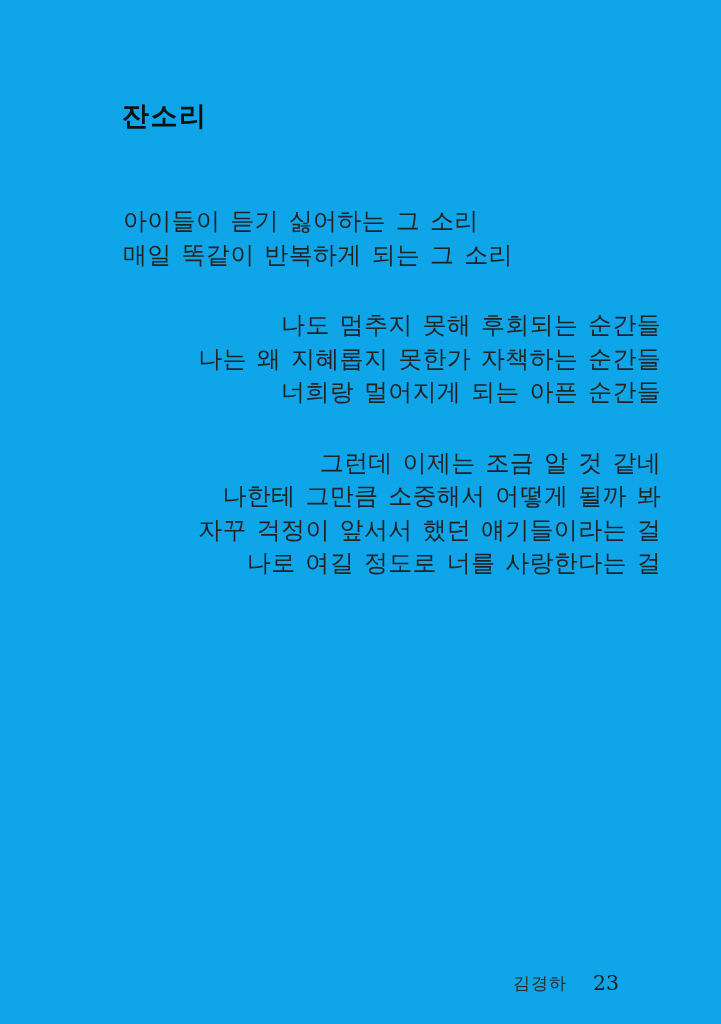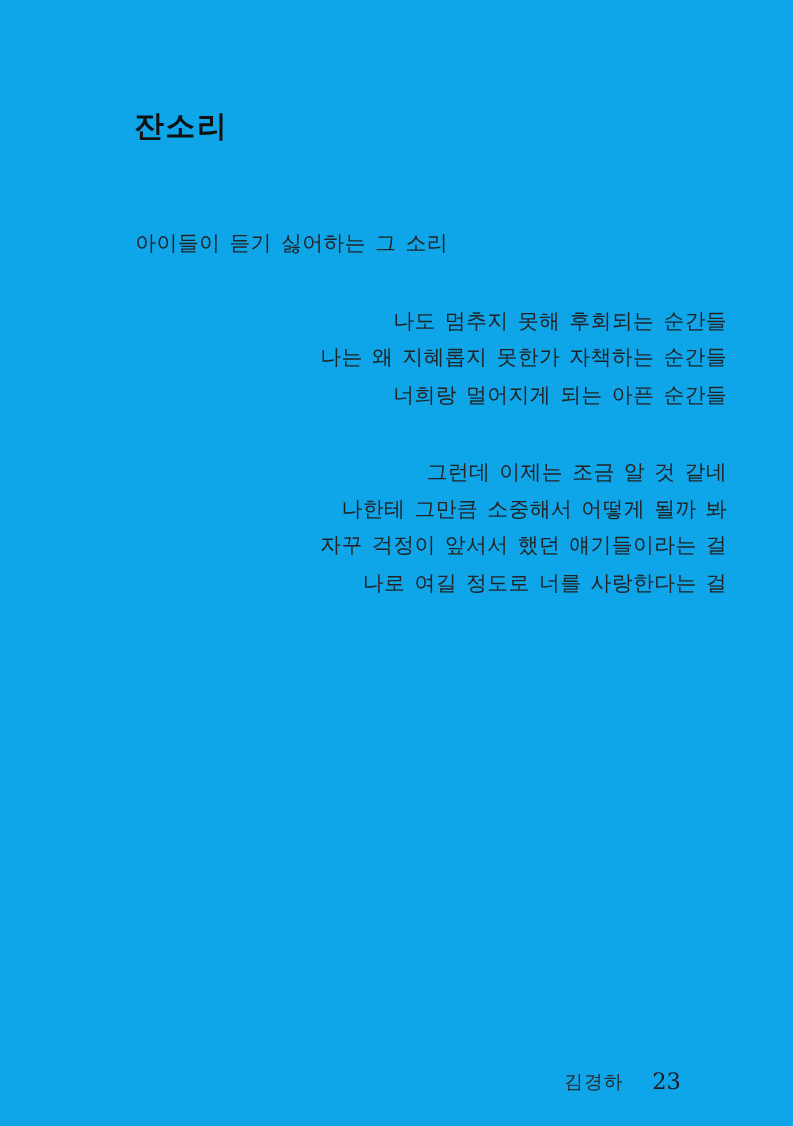--- a/index.html
+++ b/index.html
@@ -37,21 +37,21 @@
   .stanza {
     margin: 0;
     padding: 0;
   }
   .stanza + .stanza {
     margin-top: 37px;
     text-align: right;
   }
   .poem-line {
     margin: 0;
-    font-size: 19px;
+    font-size: 24px;
     line-height: 33.5px;
     letter-spacing: 0.3px;
     word-spacing: 2px;
     color: #232323;
     white-space: nowrap;
   }
   .page-footer {
     position: absolute;
     top: 971px;
     right: 102px;
@@ -74,20 +74,21 @@
 <body>
 
 <div class="page">
 
   <h1 class="poem-title">잔소리</h1>
 
   <div class="poem-body">
 
     <div class="stanza">
       <p class="poem-line">아이들이 듣기 싫어하는 그 소리</p>
+      <p class="poem-line">매일 똑같이 반복하게 되는 그 소리</p>
     </div>
 
     <div class="stanza">
       <p class="poem-line">나도 멈추지 못해 후회되는 순간들</p>
       <p class="poem-line">나는 왜 지혜롭지 못한가 자책하는 순간들</p>
       <p class="poem-line">너희랑 멀어지게 되는 아픈 순간들</p>
     </div>
 
     <div class="stanza">
       <p class="poem-line">그런데 이제는 조금 알 것 같네</p>

